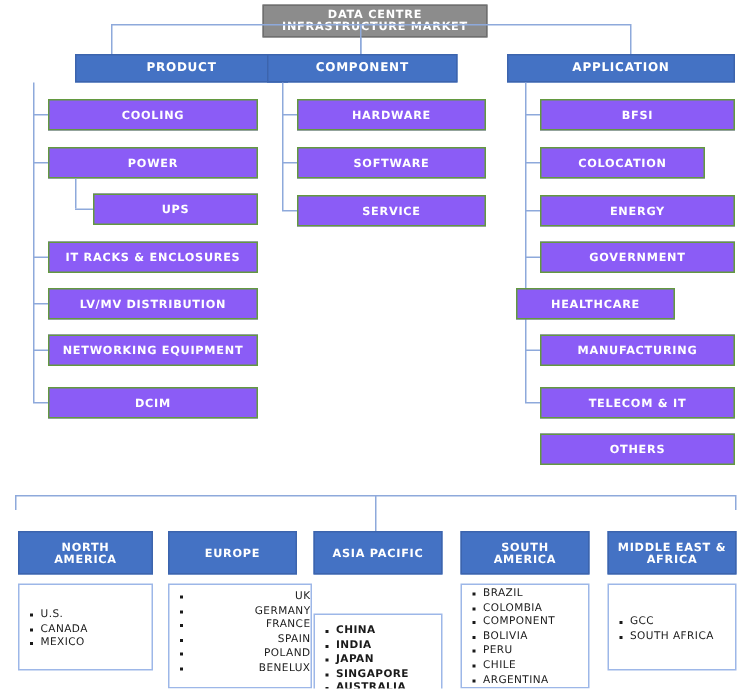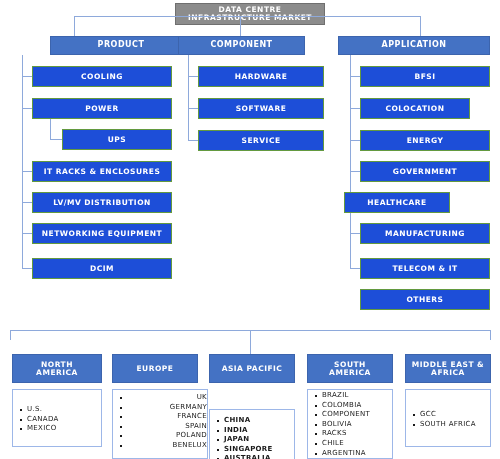--- a/index.html
+++ b/index.html
@@ -53,21 +53,21 @@
     flex-direction: column;
   }
 
   .box.cat {
     background: #4472C4;
     border: 1px solid #3c64ad;
     font-size: 8px;
   }
 
   .box.leaf {
-    background: #1d4ed8;
+    background: #8b5cf6;
     border: 1px solid #63993f;
     font-size: 7.5px;
   }
 
   .box.region {
     background: #4472C4;
     border: 1px solid #3c64ad;
     font-size: 7.5px;
     flex-direction: column;
   }
@@ -243,21 +243,21 @@
       <li>AUSTRALIA</li>
     </ul>
   </div>
 
   <div class="panel" style="left:307px; top:389px; width:86px; height:70px;">
     <ul style="padding-top:1px;">
       <li>BRAZIL</li>
       <li>COLOMBIA</li>
       <li>COMPONENT</li>
       <li>BOLIVIA</li>
-      <li>RACKS</li>
+      <li>PERU</li>
       <li>CHILE</li>
       <li>ARGENTINA</li>
     </ul>
   </div>
 
   <div class="panel vcenter" style="left:405px; top:389px; width:86px; height:58px;">
     <ul>
       <li>GCC</li>
       <li>SOUTH AFRICA</li>
     </ul>

